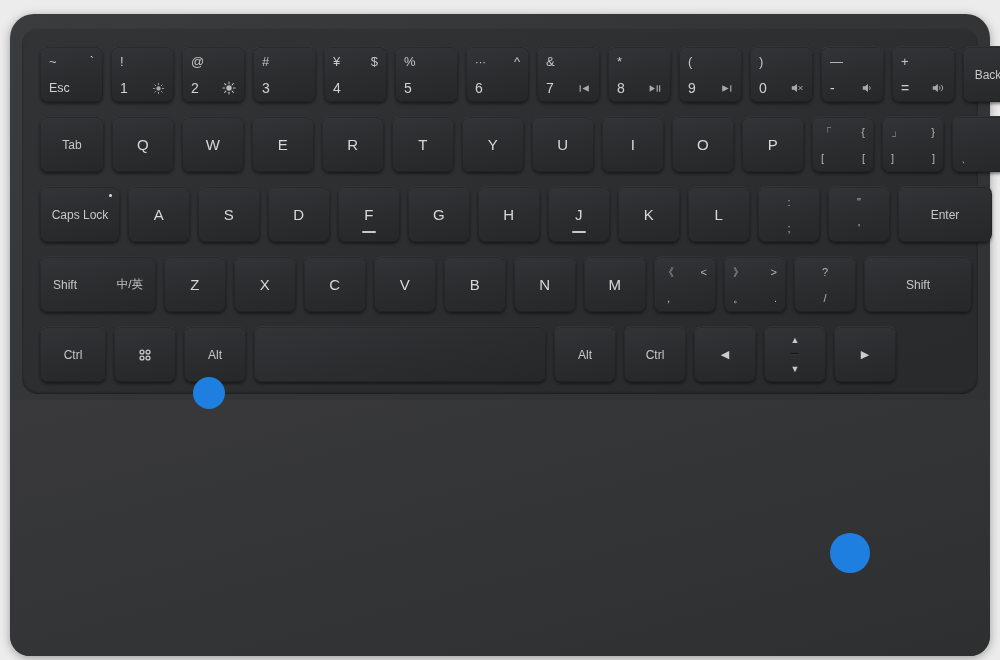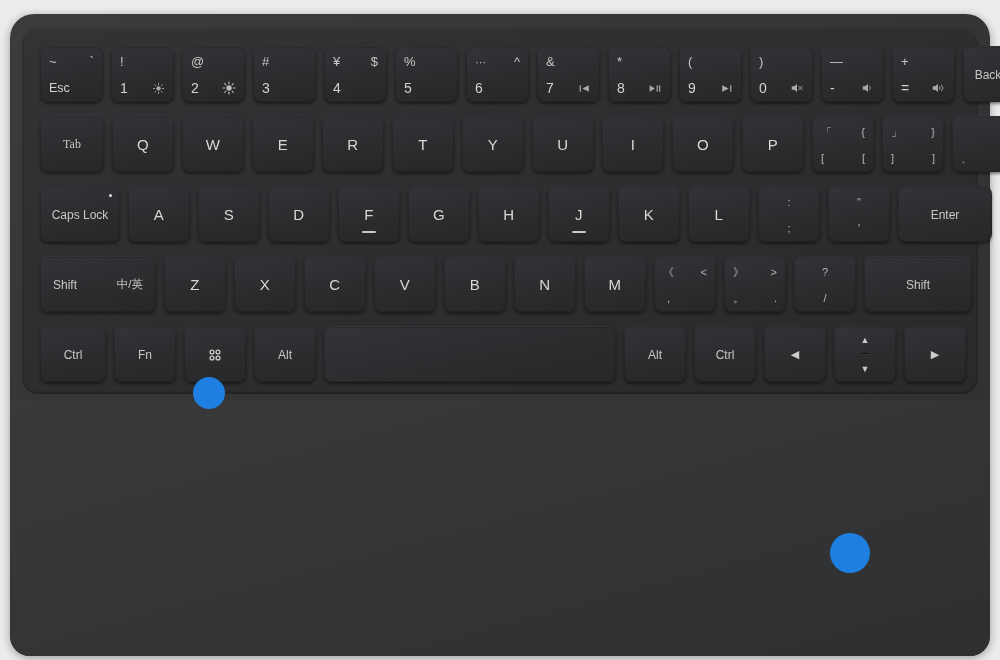--- a/index.html
+++ b/index.html
@@ -351,21 +351,21 @@
           </div>
         </div>
 
         <div class="key word" style="width:82px;">
           <span>Backspace</span>
         </div>
       </div>
 
       <div class="row" id="row-qwerty" style="left:18px; top:88px; gap:8px;">
 
-        <div class="key word" style="width:64px;font-family:Liberation Serif, serif;">
+        <div class="key word" style="width:64px;">
           <span>Tab</span>
         </div>
         <div class="key" style="width:62px;">
             <span class="glyph">Q</span>
           </div>
         <div class="key" style="width:62px;">
             <span class="glyph">W</span>
           </div>
         <div class="key" style="width:62px;">
             <span class="glyph">E</span>
@@ -562,23 +562,20 @@
 
         <div class="key word" style="width:108px;">
           <span>Shift</span>
         </div>
       </div>
 
       <div class="row" id="row-bottom" style="left:18px; top:298px; gap:8px;">
 
         <div class="key word" style="width:66px;">
           <span>Ctrl</span>
-        </div>
-        <div class="key word" style="width:62px;">
-          <span>Fn</span>
         </div>
         <div class="key" style="width:62px;">
           <svg width="18" height="18" viewBox="0 0 24 24">
             <circle cx="8" cy="8" r="2.6" fill="none" stroke="#c9c9c9" stroke-width="1.7"></circle>
             <circle cx="16" cy="8" r="2.6" fill="none" stroke="#c9c9c9" stroke-width="1.7"></circle>
             <circle cx="8" cy="16" r="2.6" fill="none" stroke="#c9c9c9" stroke-width="1.7"></circle>
             <circle cx="16" cy="16" r="2.6" fill="none" stroke="#c9c9c9" stroke-width="1.7"></circle>
           </svg>
         </div>
         <div class="key word" style="width:62px;">

